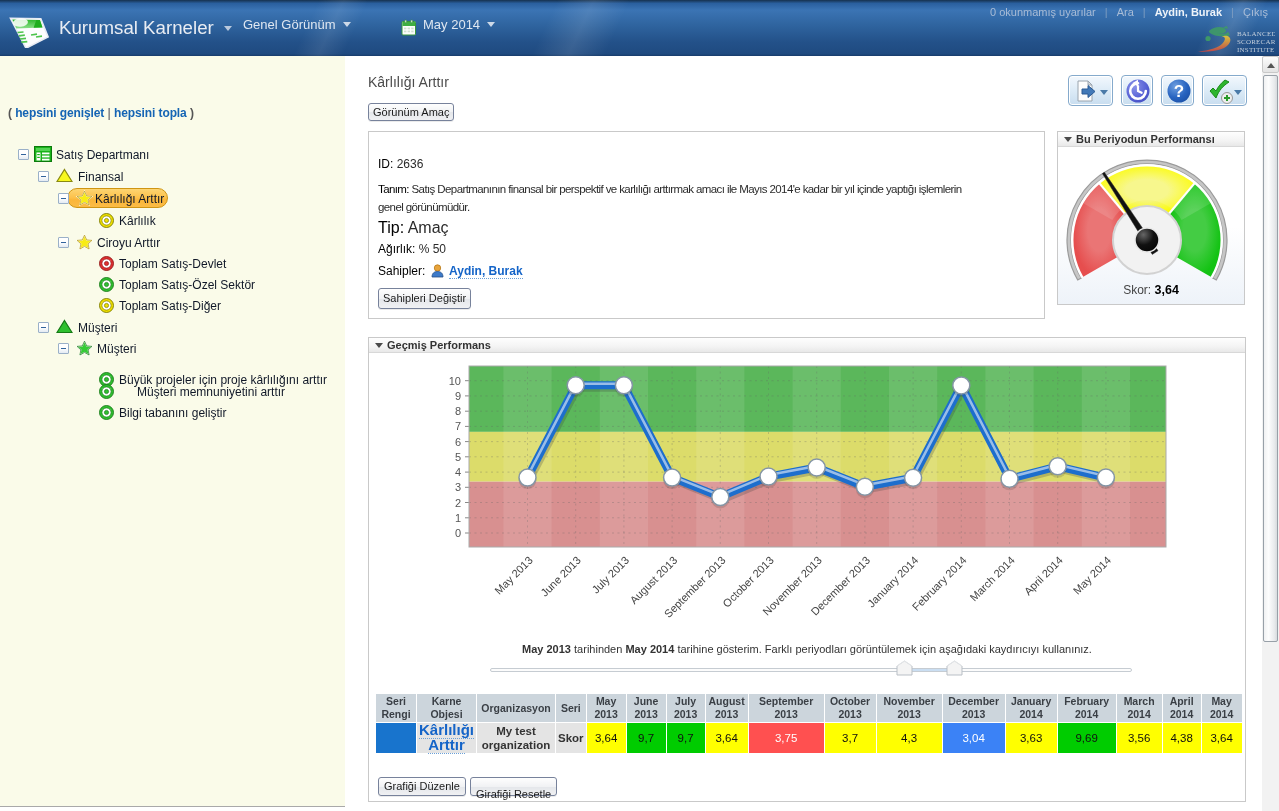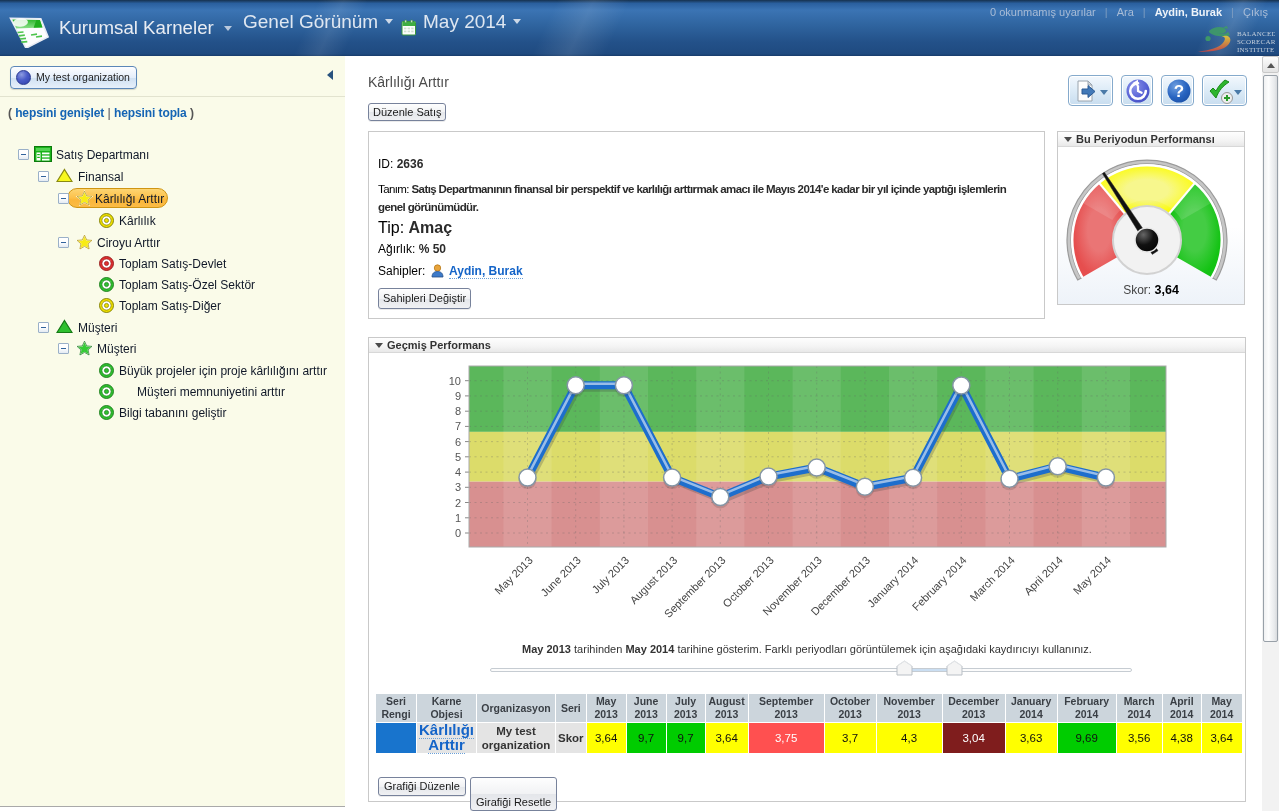--- a/index.html
+++ b/index.html
@@ -9,21 +9,21 @@
 
 #nav{position:absolute;left:0;top:0;width:1279px;height:56px;
  background:linear-gradient(180deg,#16314e 0,#2a5f9e 6%,#3b74b4 18%,#2f649f 45%,#235189 75%,#1f4a80 96%,#183c6b 100%);overflow:hidden}
 #nav .streak1{position:absolute;left:420px;top:-20px;width:320px;height:100px;
  background:linear-gradient(115deg,rgba(255,255,255,0) 40%,rgba(255,255,255,.11) 50%,rgba(255,255,255,0) 60%);}
 #nav .streak3{position:absolute;left:270px;top:-20px;width:120px;height:100px;
  background:linear-gradient(115deg,rgba(255,255,255,0) 35%,rgba(255,255,255,.09) 50%,rgba(255,255,255,0) 65%);}
 #nav .streak2{position:absolute;left:1130px;top:-20px;width:200px;height:100px;
  background:linear-gradient(115deg,rgba(255,255,255,0) 40%,rgba(255,255,255,.12) 50%,rgba(255,255,255,0) 60%);}
 #title{position:absolute;left:59px;top:17px;font-size:18.7px;color:#e9edf3;letter-spacing:0px;}
-.navdd{color:#dfe7f1;font-size:19px;position:absolute;top:11px}
+.navdd{color:#dfe7f1;font-size:13px;position:absolute;top:17px}
 .caret{display:inline-block;width:0;height:0;border-left:4px solid transparent;border-right:4px solid transparent;border-top:5px solid #cdd9e8;vertical-align:middle;margin-left:7px;margin-bottom:2px}
 #navlinks{position:absolute;right:11px;top:6px;font-size:11px;color:#a9bcd6}
 #navlinks b{color:#eef3f9;font-weight:bold}
 #navlinks .sep{margin:0 9px;color:#7e9cc0}
 
 #sidebar{position:absolute;left:0;top:56px;width:345px;height:750px;background:#fafbe9}
 #sidetop{position:absolute;left:0;top:0;width:345px;height:41px;border-bottom:1px solid #e2e3cf}
 #orgbtn{position:absolute;left:10px;top:10px;height:23px;padding:0 6px 0 25px;
  border:1px solid #5b87b8;border-radius:4px;font-size:10.5px;color:#222;line-height:21px;
  background:linear-gradient(180deg,#fdfeff 0,#e4eefa 50%,#cfe0f2 51%,#e7f0fa 100%);box-shadow:0 1px 1px rgba(0,0,0,.15)}
@@ -46,21 +46,21 @@
  background:linear-gradient(180deg,#fefefe 0,#f1f2f4 50%,#e4e6ea 51%,#f0f1f3 100%);
  text-align:center;box-shadow:0 1px 0 rgba(0,0,0,.08)}
 .toolbtn{position:absolute;top:19px;height:31px;border:1px solid #85aacc;border-radius:4px;
  background:linear-gradient(180deg,#f3f8fd 0,#dcebf7 50%,#c8ddef 100%);box-shadow:inset 0 0 0 1px #fff}
 .panel{position:absolute;border:1px solid #c9c9c9;background:#fff}
 .phead{position:relative;height:15px;background:linear-gradient(180deg,#fefefe 0,#f4f4f4 60%,#e8e8e8 100%);
  border-bottom:1px solid #d8d8d8;font-size:11px;font-weight:bold;color:#333;line-height:15px;padding-left:18px}
 .phead:before{content:"";position:absolute;left:6px;top:5px;width:0;height:0;
  border-left:4px solid transparent;border-right:4px solid transparent;border-top:5px solid #4a4a4a}
 .lbl{color:#000000}
-.dval{font-weight:bold;color:#2b2b2b}
+.dval{font-weight:normal;color:#2b2b2b}
 a.bluelink{color:#1464c8;font-weight:bold;text-decoration:none;border-bottom:1px dotted #6aa0d8}
 
 #ptable{position:absolute;left:6px;top:355px;border-spacing:1px;border-collapse:separate;background:#fff;font-size:11px;table-layout:fixed}
 #ptable th{background:#ccd5dc;color:#3a3f45;font-weight:bold;padding:1px 0;line-height:13px;font-size:10.5px;overflow:hidden}
 #ptable td{text-align:center;font-size:11.5px;color:#101010;padding:0 2px;line-height:14px}
 #ptable .g1{background:#e4e4e4;font-weight:bold;color:#333}
 </style></head><body>
 <div id="page">
     <div id="nav">
 <div class="streak1"></div>
@@ -117,24 +117,20 @@
  <path d="M26,2.5 l4,-1.5 1,3 z" fill="#3f9e63" opacity=".85"></path>
  <circle cx="11" cy="13.5" r="2.6" fill="#3f9e63" opacity=".9"></circle>
  <path d="M1,26.5 C12,25.5 23,23 27,16.5 C29,13 27.5,11 24,12.5 C29,8.5 35,11.5 33,17 C30,24.5 17,27.5 1,26.5 Z" fill="url(#bsig)"></path>
  <text x="40" y="11" font-family="'Liberation Serif',serif" font-size="7" letter-spacing=".2" fill="#c3cedb">BALANCED</text>
  <text x="40" y="19" font-family="'Liberation Serif',serif" font-size="7" letter-spacing=".2" fill="#c3cedb">SCORECARD</text>
  <text x="40" y="27" font-family="'Liberation Serif',serif" font-size="7" letter-spacing=".2" fill="#c3cedb">INSTITUTE</text>
 </svg>
 
 </div>
     <div id="sidebar">
-      <div id="sidetop">
-        <div id="orgbtn"><span class="ball"></span>My test organization</div>
-        <div id="collapse"></div>
-      </div>
       <div id="expandall">( <a>hepsini genişlet</a> <span style="color:#888">|</span> <a>hepsini topla</a> )</div>
       <div class="trow" style="left:0;top:89px;width:345px">
         <span class="minus" style="left:18px"></span>
         <span class="ticon" style="left:34px"><svg width="18" height="16" viewBox="0 0 18 16">
             <rect x="0.5" y="0.5" width="17" height="15" fill="#19b219" stroke="#0c7a0c"></rect>
             <rect x="2" y="2" width="14" height="3" fill="#53d353"></rect>
             <rect x="2.5" y="6.5" width="4" height="8" fill="#fff"></rect>
             <g fill="#fff">
               <rect x="8" y="6.5" width="7.5" height="1.8"></rect>
               <rect x="8" y="9.6" width="7.5" height="1.8"></rect>
@@ -211,21 +207,21 @@
         <span style="position:absolute;left:78px">Müşteri</span>
       </div>
       <div class="trow" style="left:0;top:283px;width:345px">
         <span class="minus" style="left:58px"></span>
         <span class="ticon" style="left:76px"><svg width="17" height="16" viewBox="0 0 17 16">
             <polygon points="8.5,1.2 10.7,5.9 15.9,6.4 12.1,9.9 13.1,15 8.5,12.4 3.9,15 4.9,9.9 1.1,6.4 6.3,5.9" fill="#35cb35" stroke="#ffffff" stroke-width="1.1"></polygon>
             <polygon points="8.5,1.2 10.7,5.9 15.9,6.4 12.1,9.9 13.1,15 8.5,12.4 3.9,15 4.9,9.9 1.1,6.4 6.3,5.9" fill="none" stroke="#107510" stroke-width="0.7"></polygon>
           </svg></span>
         <span style="position:absolute;left:97px">Müşteri</span>
       </div>
-      <div class="trow" style="left:0;top:305px;width:386px">
+      <div class="trow" style="left:0;top:314px;width:386px">
         <span class="ticon" style="left:98px"><svg width="17" height="17" viewBox="0 0 17 17">
             <circle cx="8.5" cy="8.5" r="7" fill="#2fc02f" stroke="#1a7a1a" stroke-width=".9"></circle>
             <circle cx="8.5" cy="8.5" r="4.6" fill="#ffffff" stroke="#1a7a1a" stroke-width=".7"></circle>
             <circle cx="8.5" cy="8.5" r="2.1" fill="#2fc02f" stroke="#1a7a1a" stroke-width=".7"></circle>
           </svg></span>
         <span style="position:absolute;left:119px">Büyük projeler için proje kârlılığını arttır</span>
       </div>
       <div class="trow" style="left:0;top:326px;width:345px">
         <span class="ticon" style="left:98px"><svg width="17" height="17" viewBox="0 0 17 17">
             <circle cx="8.5" cy="8.5" r="7" fill="#2fc02f" stroke="#1a7a1a" stroke-width=".9"></circle>
@@ -239,21 +235,21 @@
             <circle cx="8.5" cy="8.5" r="7" fill="#2fc02f" stroke="#1a7a1a" stroke-width=".9"></circle>
             <circle cx="8.5" cy="8.5" r="4.6" fill="#ffffff" stroke="#1a7a1a" stroke-width=".7"></circle>
             <circle cx="8.5" cy="8.5" r="2.1" fill="#2fc02f" stroke="#1a7a1a" stroke-width=".7"></circle>
           </svg></span>
         <span style="position:absolute;left:119px">Bilgi tabanını geliştir</span>
       </div>
     </div>
     <div style="position:absolute;left:0;top:806px;width:507px;height:1px;background:#a9a9a9"></div>
     <div id="main">
       <h1 class="pgtitle">Kârlılığı Arttır</h1>
-      <div class="btn" style="position:absolute;left:23px;top:47px;height:18px;line-height:16px;padding:0 4px">Düzenle Satış</div>
+      <div class="btn" style="position:absolute;left:23px;top:47px;height:18px;line-height:16px;padding:0 4px">Görünüm Amaç</div>
       <div class="toolbtn" style="left:723px;width:45px">
 <svg class="abs" style="left:5px;top:3px" width="24" height="24" viewBox="0 0 24 24">
  <path d="M4,2 h10 l4,4 v16 h-14 z" fill="#fdfdfd" stroke="#9aa4ae" stroke-width="1"></path>
  <path d="M14,2 l4,4 h-4 z" fill="#d8dde2" stroke="#9aa4ae" stroke-width="1"></path>
  <path d="M8,10 h6 v-3.5 l7,6 -7,6 v-3.5 h-6 z" fill="#4279b8" stroke="#2a5a94" stroke-width="1"></path>
 </svg>
         <span class="caret" style="position:absolute;right:4px;top:14px;border-top-color:#4a7aa8"></span>
       </div>
       <div class="toolbtn" style="left:776px;width:32px">
 <svg class="abs" style="left:3px;top:2px" width="26" height="26" viewBox="0 0 26 26">
@@ -482,31 +478,31 @@
               <td style="background:#e4e4e4"><a class="bluelink" style="font-size:15px">Kârlılığı<br>Arttır</a></td>
               <td class="g1">My test<br>organization</td>
               <td class="g1">Skor</td>
               <td style="background:#ffff00">3,64</td>
               <td style="background:#00cc00">9,7</td>
               <td style="background:#00cc00">9,7</td>
               <td style="background:#ffff00">3,64</td>
               <td style="background:#ff5050;color:#fff">3,75</td>
               <td style="background:#ffff00">3,7</td>
               <td style="background:#ffff00">4,3</td>
-              <td style="background:#7f1d1d;color:#fff">3,04</td>
+              <td style="background:#3b82f6;color:#fff">3,04</td>
               <td style="background:#ffff00">3,63</td>
               <td style="background:#00cc00">9,69</td>
               <td style="background:#ffff00">3,56</td>
               <td style="background:#ffff00">4,38</td>
               <td style="background:#ffff00">3,64</td>
             </tr>
           </tbody>
         </table>
         <div class="btn" style="position:absolute;left:9px;top:439px;height:19px;line-height:17px;padding:0 5px">Grafiği Düzenle</div>
-        <div class="btn" style="position:absolute;left:101px;top:439px;height:19px;line-height:17px;padding:16px 5px">Girafiği Resetle</div>
+        <div class="btn" style="position:absolute;left:101px;top:439px;height:19px;line-height:17px;padding:8px 5px">Girafiği Resetle</div>
       </div>
     </div>
     <div style="position:absolute;left:1262px;top:56px;width:17px;height:755px;background:#f2f2f2">
 <div style="position:absolute;left:0;top:0;width:17px;height:17px;background:linear-gradient(180deg,#fdfdfd,#e3e3e3);border:1px solid #c8c8c8;border-radius:2px">
 <div style="position:absolute;left:4px;top:6px;width:0;height:0;border-left:4px solid transparent;border-right:4px solid transparent;border-bottom:5px solid #555"></div>
       </div>
 <div style="position:absolute;left:1px;top:19px;width:15px;height:567px;border:1px solid #98a0a8;border-radius:2px;background:linear-gradient(90deg,#f0f1f2 0,#fdfdfd 35%,#e8eaec 80%,#d8dadd 100%)"></div>
 </div>
   </div>
 </body></html>

